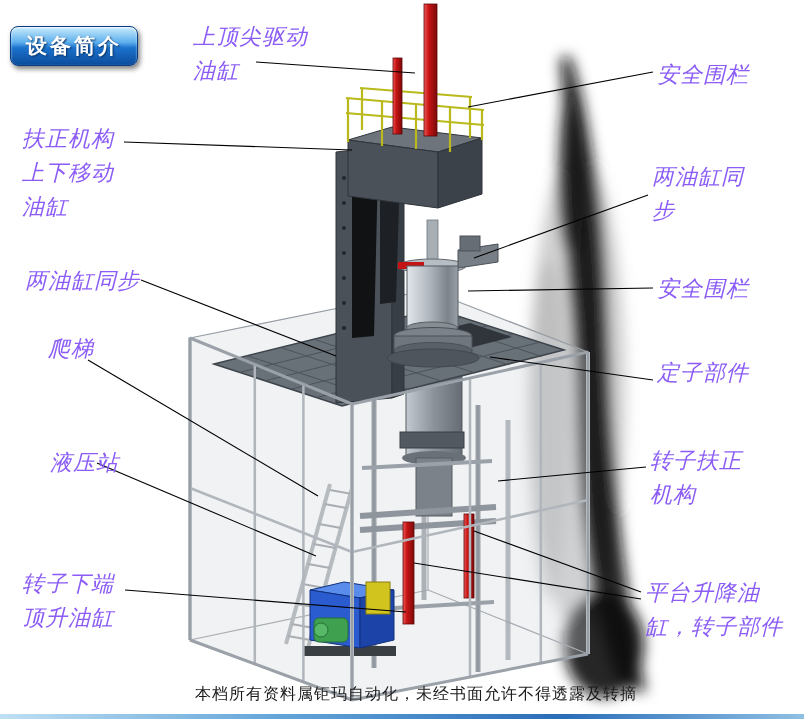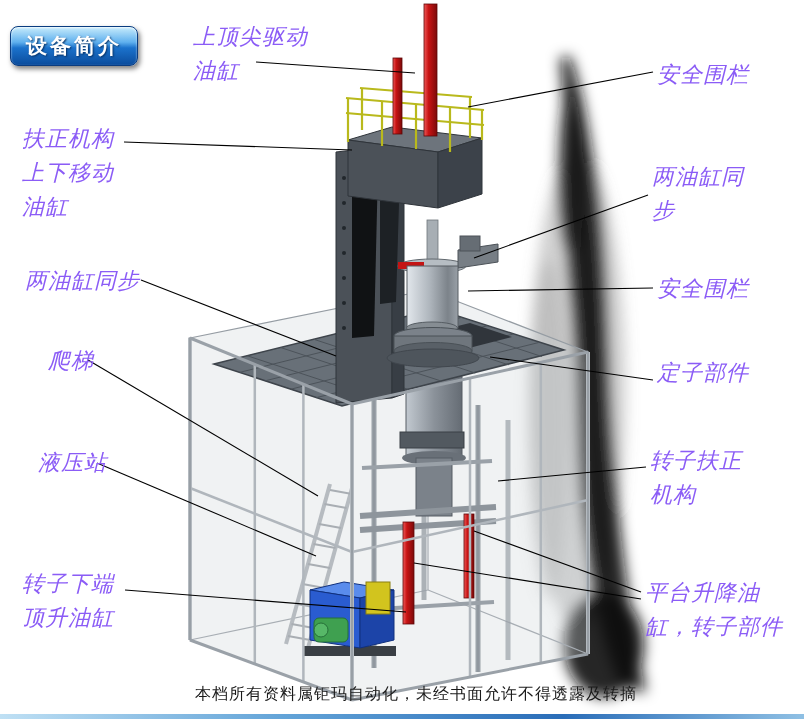--- a/index.html
+++ b/index.html
@@ -248,23 +248,23 @@
 
   <div class="badge">设备简介</div>
 
   <div>
     <div class="label" style="left:193px;top:20px;width:132px">上顶尖驱动油缸</div>
     <div class="label nowrap" style="left:657px;top:58px">安全围栏</div>
     <div class="label" style="left:22px;top:122px;width:102px">扶正机构上下移动油缸</div>
     <div class="label" style="left:652px;top:160px;width:102px">两油缸同步</div>
     <div class="label nowrap" style="left:25px;top:264px">两油缸同步</div>
     <div class="label nowrap" style="left:657px;top:272px">安全围栏</div>
-    <div class="label nowrap" style="left:48px;top:344px">爬梯</div>
+    <div class="label nowrap" style="left:48px;top:332px">爬梯</div>
     <div class="label nowrap" style="left:657px;top:356px">定子部件</div>
-    <div class="label nowrap" style="left:38px;top:446px">液压站</div>
+    <div class="label nowrap" style="left:50px;top:446px">液压站</div>
     <div class="label" style="left:650px;top:444px;width:102px">转子扶正机构</div>
     <div class="label" style="left:22px;top:567px;width:112px">转子下端顶升油缸</div>
     <div class="label" style="left:645px;top:576px;width:150px">平台升降油缸，转子部件</div>
   </div>
 
   <div class="footer">本档所有资料属钜玛自动化，未经书面允许不得透露及转摘</div>
 
   <div class="bottom-bar"></div>
 
 </div>

